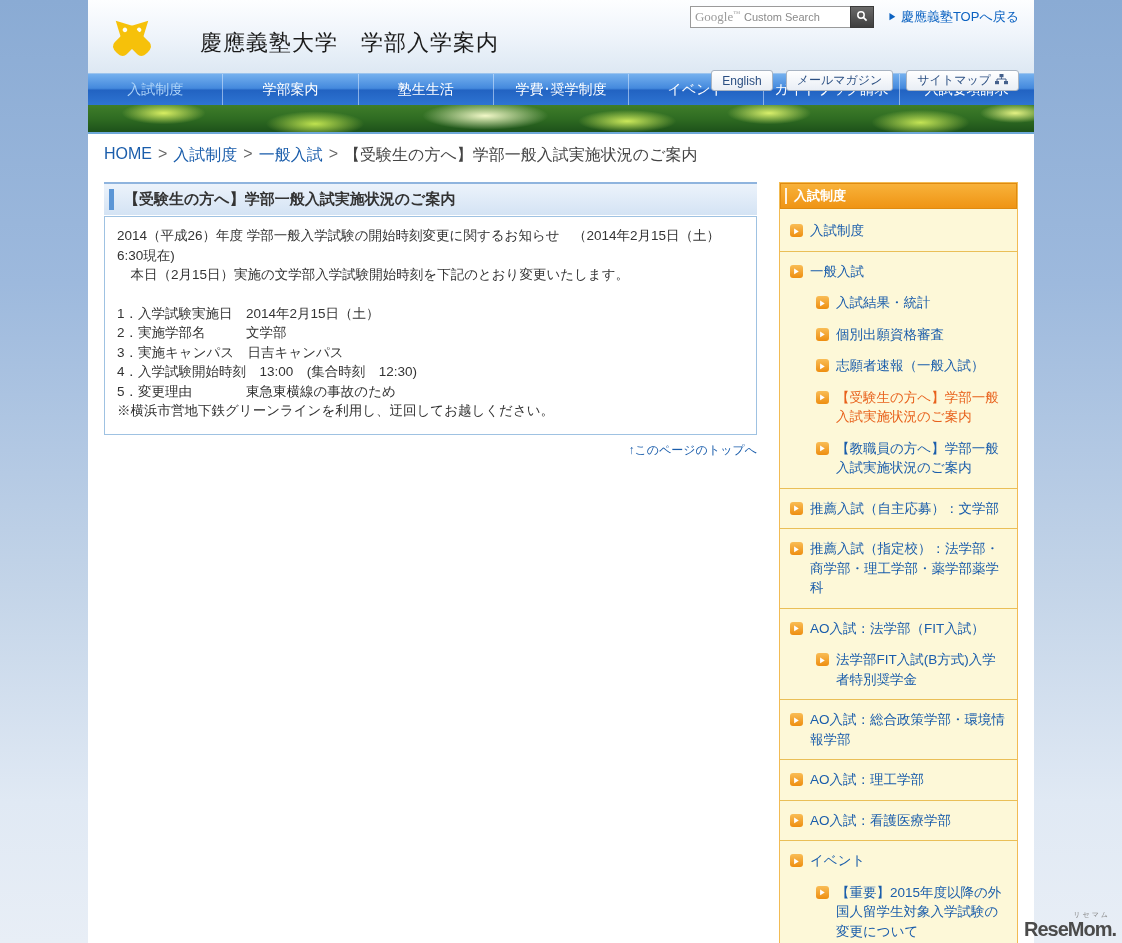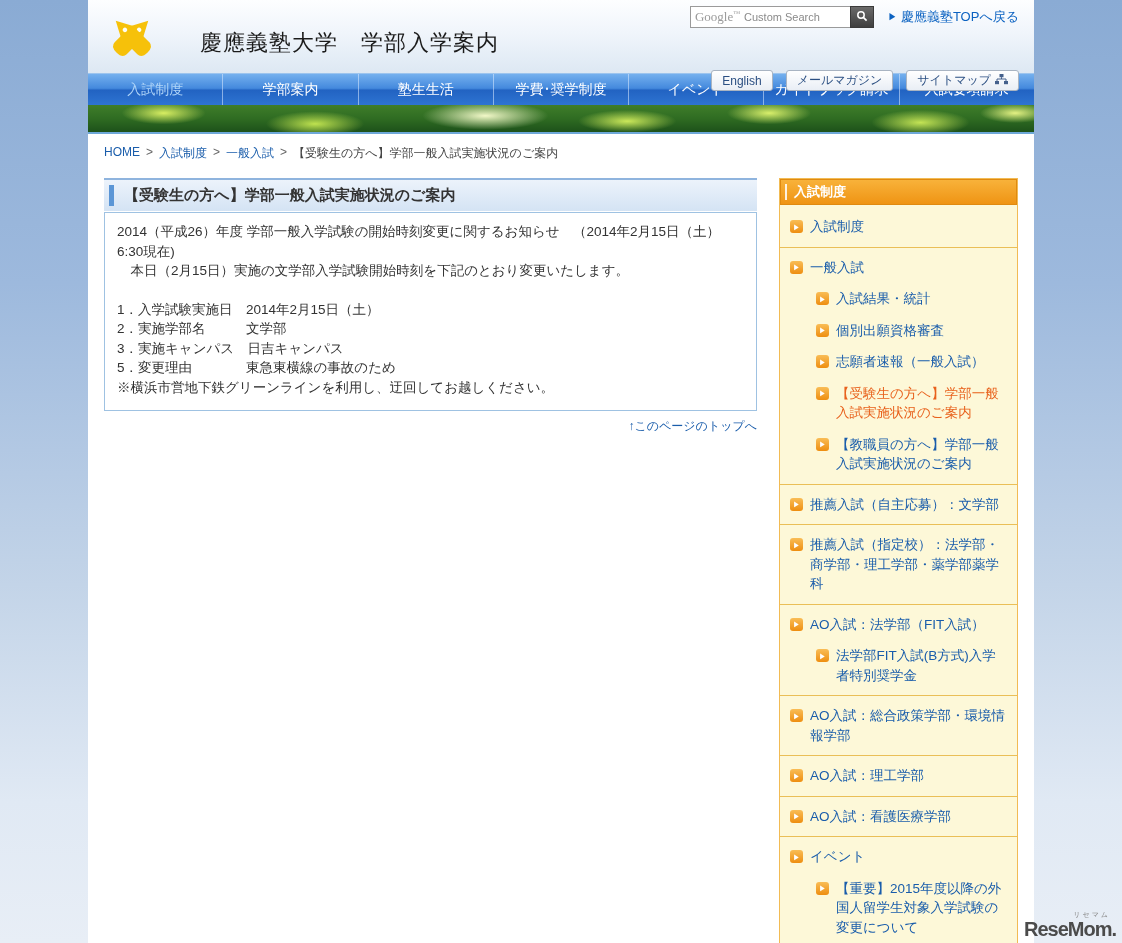--- a/index.html
+++ b/index.html
@@ -38,21 +38,21 @@
       radial-gradient(ellipse 70px 18px at 24% 70%, #bfe24f 0%, rgba(191,226,79,0) 70%),
       radial-gradient(ellipse 90px 20px at 42% 40%, #f2f8c8 0%, rgba(242,248,200,0) 70%),
       radial-gradient(ellipse 70px 16px at 57% 60%, #cbe85a 0%, rgba(203,232,90,0) 70%),
       radial-gradient(ellipse 60px 16px at 72% 30%, #d9ef6b 0%, rgba(217,239,107,0) 70%),
       radial-gradient(ellipse 70px 18px at 88% 65%, #c4e455 0%, rgba(196,228,85,0) 70%),
       radial-gradient(ellipse 50px 14px at 98% 30%, #e4f283 0%, rgba(228,242,131,0) 70%),
       linear-gradient(180deg,#3f7d2a 0%,#2f6c22 50%,#1d511a 100%);
     border-bottom:2px solid #6ea8d8; }
 
   
-  .breadcrumb { padding:11px 16px 6px; font-size:12px; color:#555; display:flex; gap:6px; flex-wrap:wrap; }
+  .breadcrumb { padding:11px 16px 6px; font-size:16px; color:#555; display:flex; gap:6px; flex-wrap:wrap; }
   .crumb-link { color:#1a5dab; text-decoration:none; cursor:pointer; }
   .crumb-sep { color:#666; }
   .crumb-current { color:#444; }
 
   
   .main-row { display:flex; justify-content:space-between; align-items:flex-start; padding:10px 16px 0; }
   .left-col { width:653px; }
 
   .page-title-bar { border-top:2px solid #8fb4de; background:linear-gradient(180deg,#ecf3fb 0%,#d4e3f4 100%); height:33px; display:flex; align-items:center; }
   .title-accent { width:5px; height:21px; background:#5b96d6; margin:0 10px 0 5px; }
@@ -175,20 +175,21 @@
         <div class="page-title">【受験生の方へ】学部一般入試実施状況のご案内</div>
       </div>
 
       <div class="notice-box">
         <div class="notice-line">2014（平成26）年度 学部一般入学試験の開始時刻変更に関するお知らせ　（2014年2月15日（土）6:30現在)</div>
         <div class="notice-line">　本日（2月15日）実施の文学部入学試験開始時刻を下記のとおり変更いたします。</div>
         <div class="notice-gap"></div>
         <div class="notice-line">1．入学試験実施日　2014年2月15日（土）</div>
         <div class="notice-line">2．実施学部名　　　文学部</div>
         <div class="notice-line">3．実施キャンパス　日吉キャンパス</div>
+        <div class="notice-line">4．入学試験開始時刻　13:00　(集合時刻　12:30)</div>
         <div class="notice-line">5．変更理由　　　　東急東横線の事故のため</div>
         <div class="notice-line">※横浜市営地下鉄グリーンラインを利用し、迂回してお越しください。</div>
       </div>
 
       <div class="pagetop">
         <a>↑このページのトップへ</a>
       </div>
     </div>
 
     <div class="sidebar">

